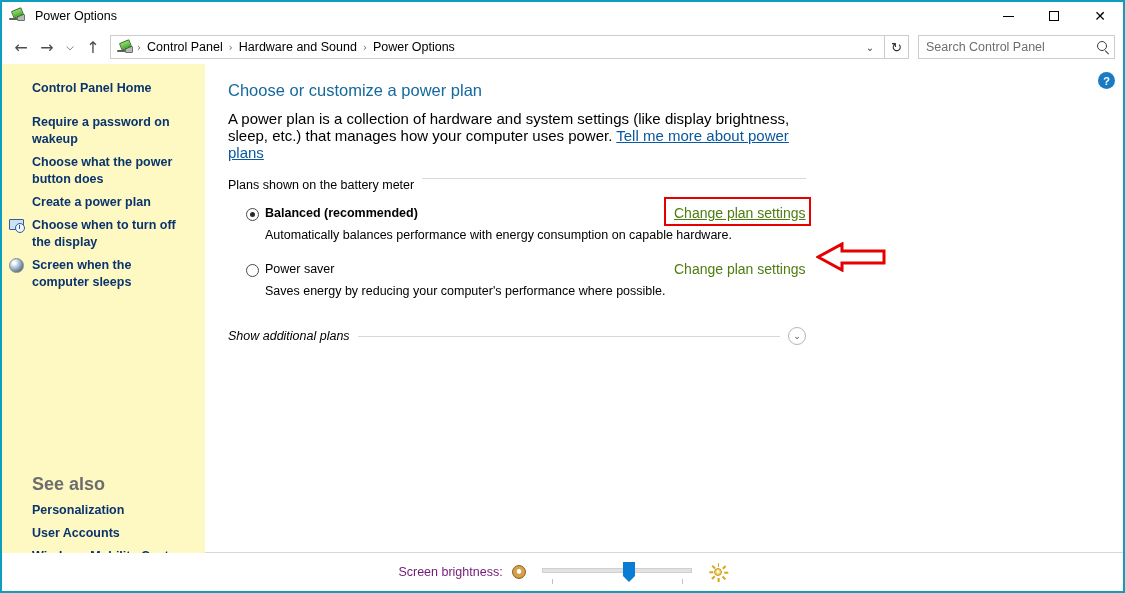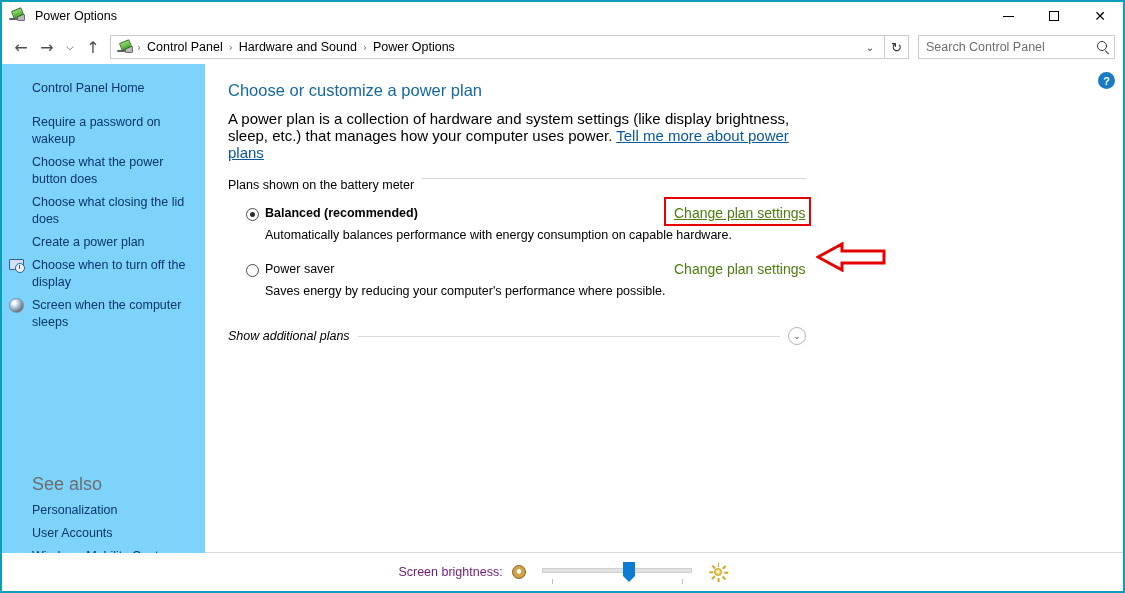--- a/index.html
+++ b/index.html
@@ -157,23 +157,24 @@
 
   
   .body-area {
     position: relative;
     height: 525px;
     display: flex;
   }
   .sidebar {
     width: 203px;
     flex: 0 0 auto;
-    background: #7dd3fc;
+    background: #fef9c3;
     position: relative;
     padding-top: 13px;
+    font-weight: bold;
   }
   .side-link {
     display: block;
     position: relative;
     font-size: 12.5px;
     color: #0a346e;
     line-height: 17px;
     padding: 3px 8px 3px 30px;
     cursor: default;
     width: 196px;
@@ -530,21 +531,20 @@
     </div>
   </div>
 
   <div class="body-area">
 
     <div class="sidebar">
       <a class="side-link">Control Panel Home</a>
       <div class="side-gap"></div>
       <a class="side-link">Require a password on wakeup</a>
       <a class="side-link">Choose what the power button does</a>
-      <a class="side-link">Choose what closing the lid does</a>
       <a class="side-link">Create a power plan</a>
       <a class="side-link">
         <span class="side-icon mon-icon">
           <span class="screen"></span>
             <span class="clock"></span>
             <span class="hand"></span>
         </span>
         <span>Choose when to turn off the display</span>
       </a>
       <a class="side-link">

